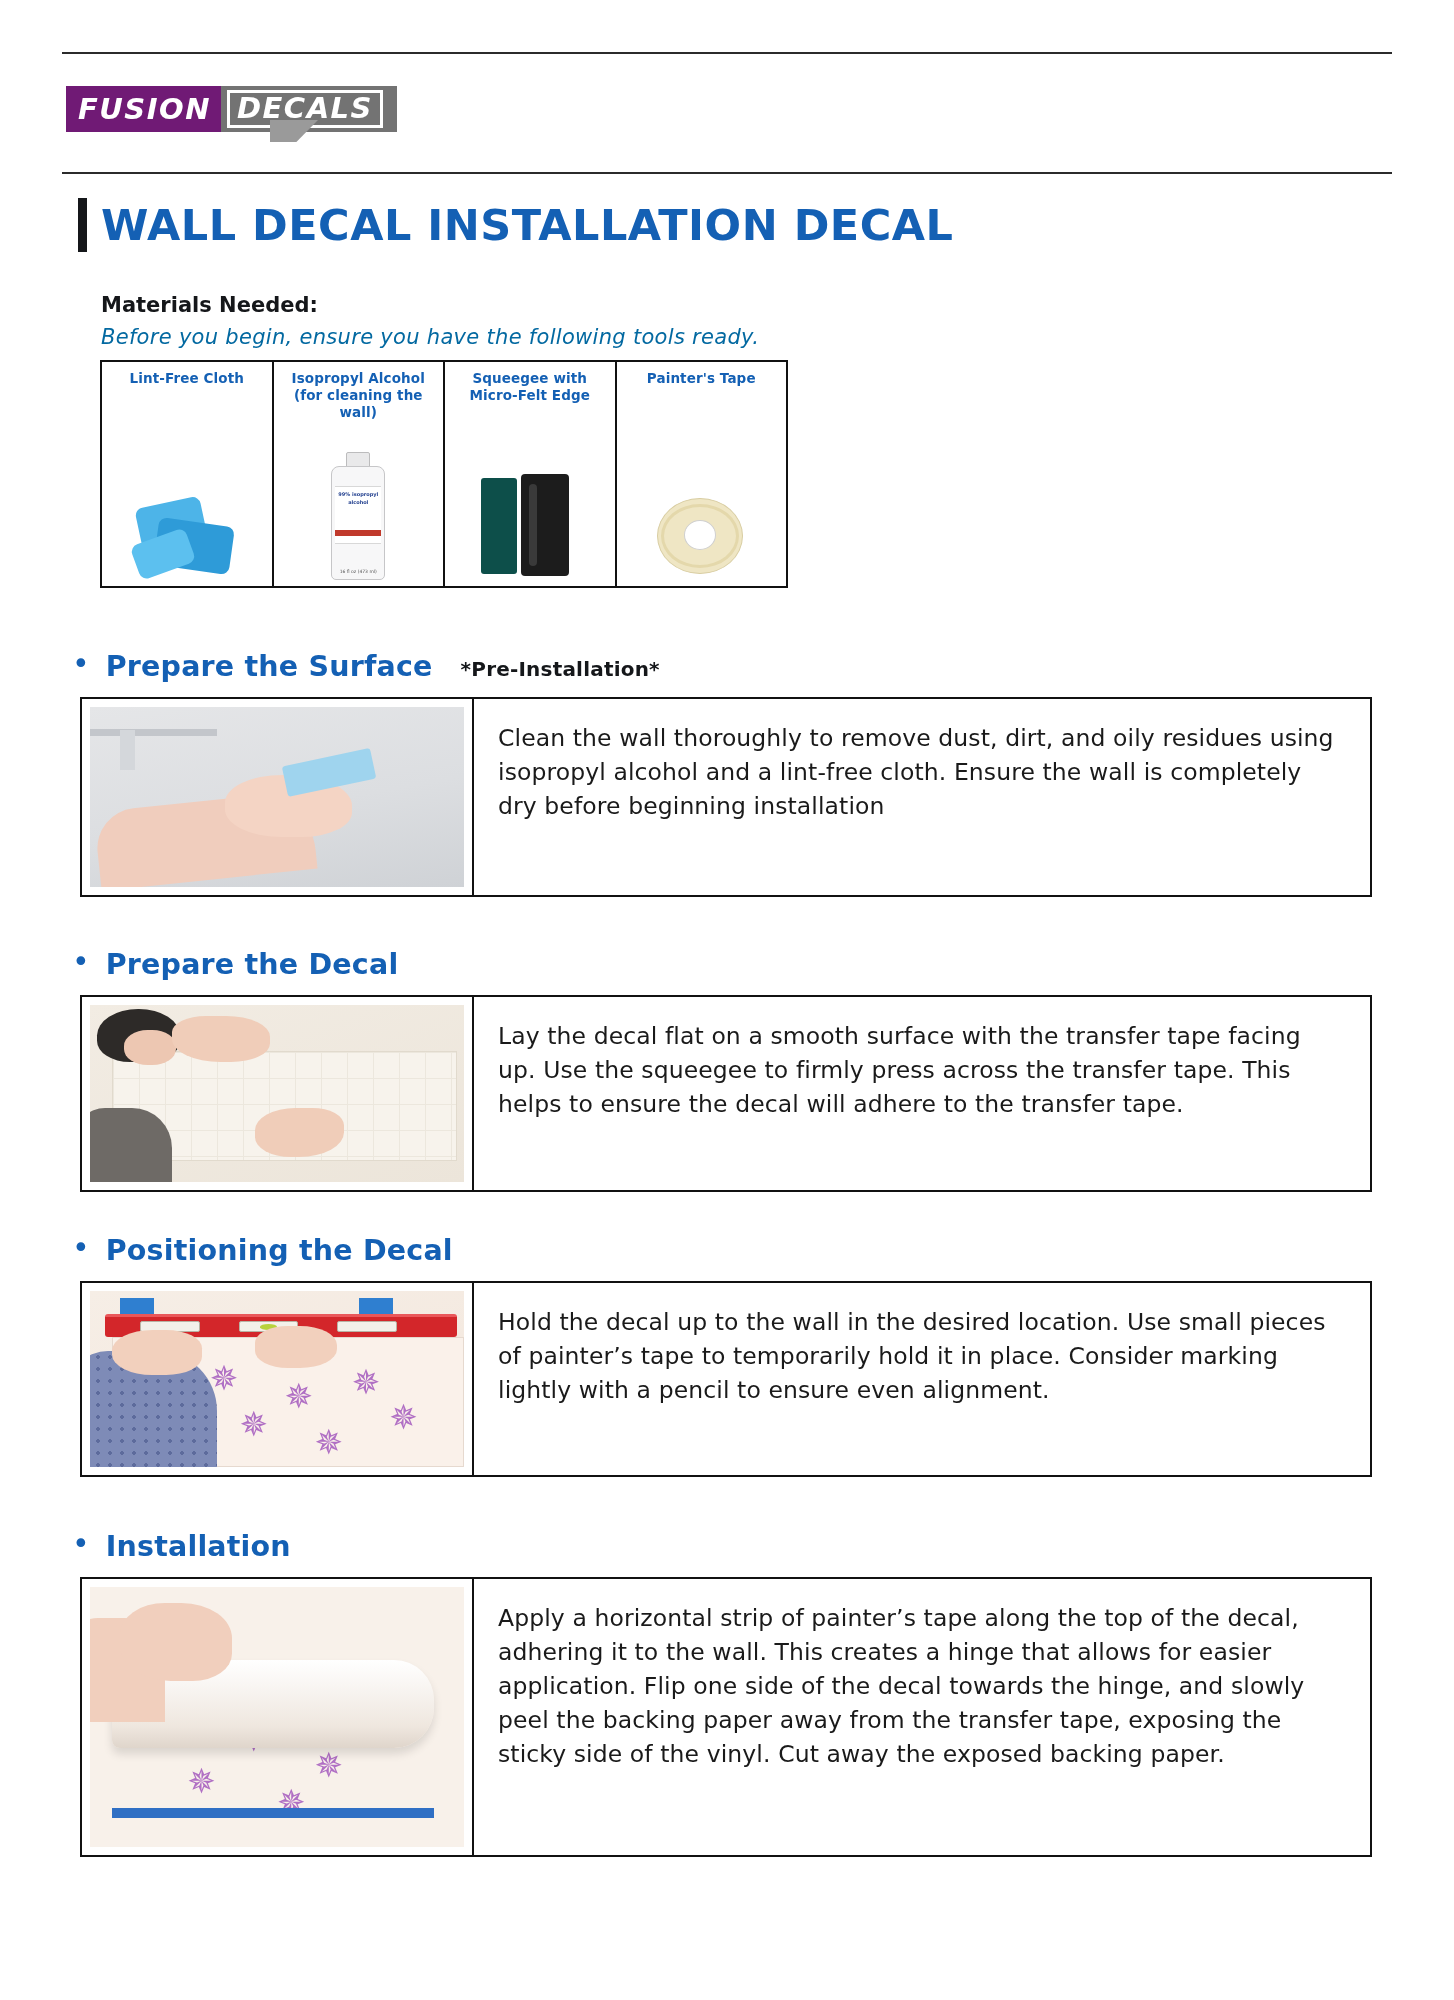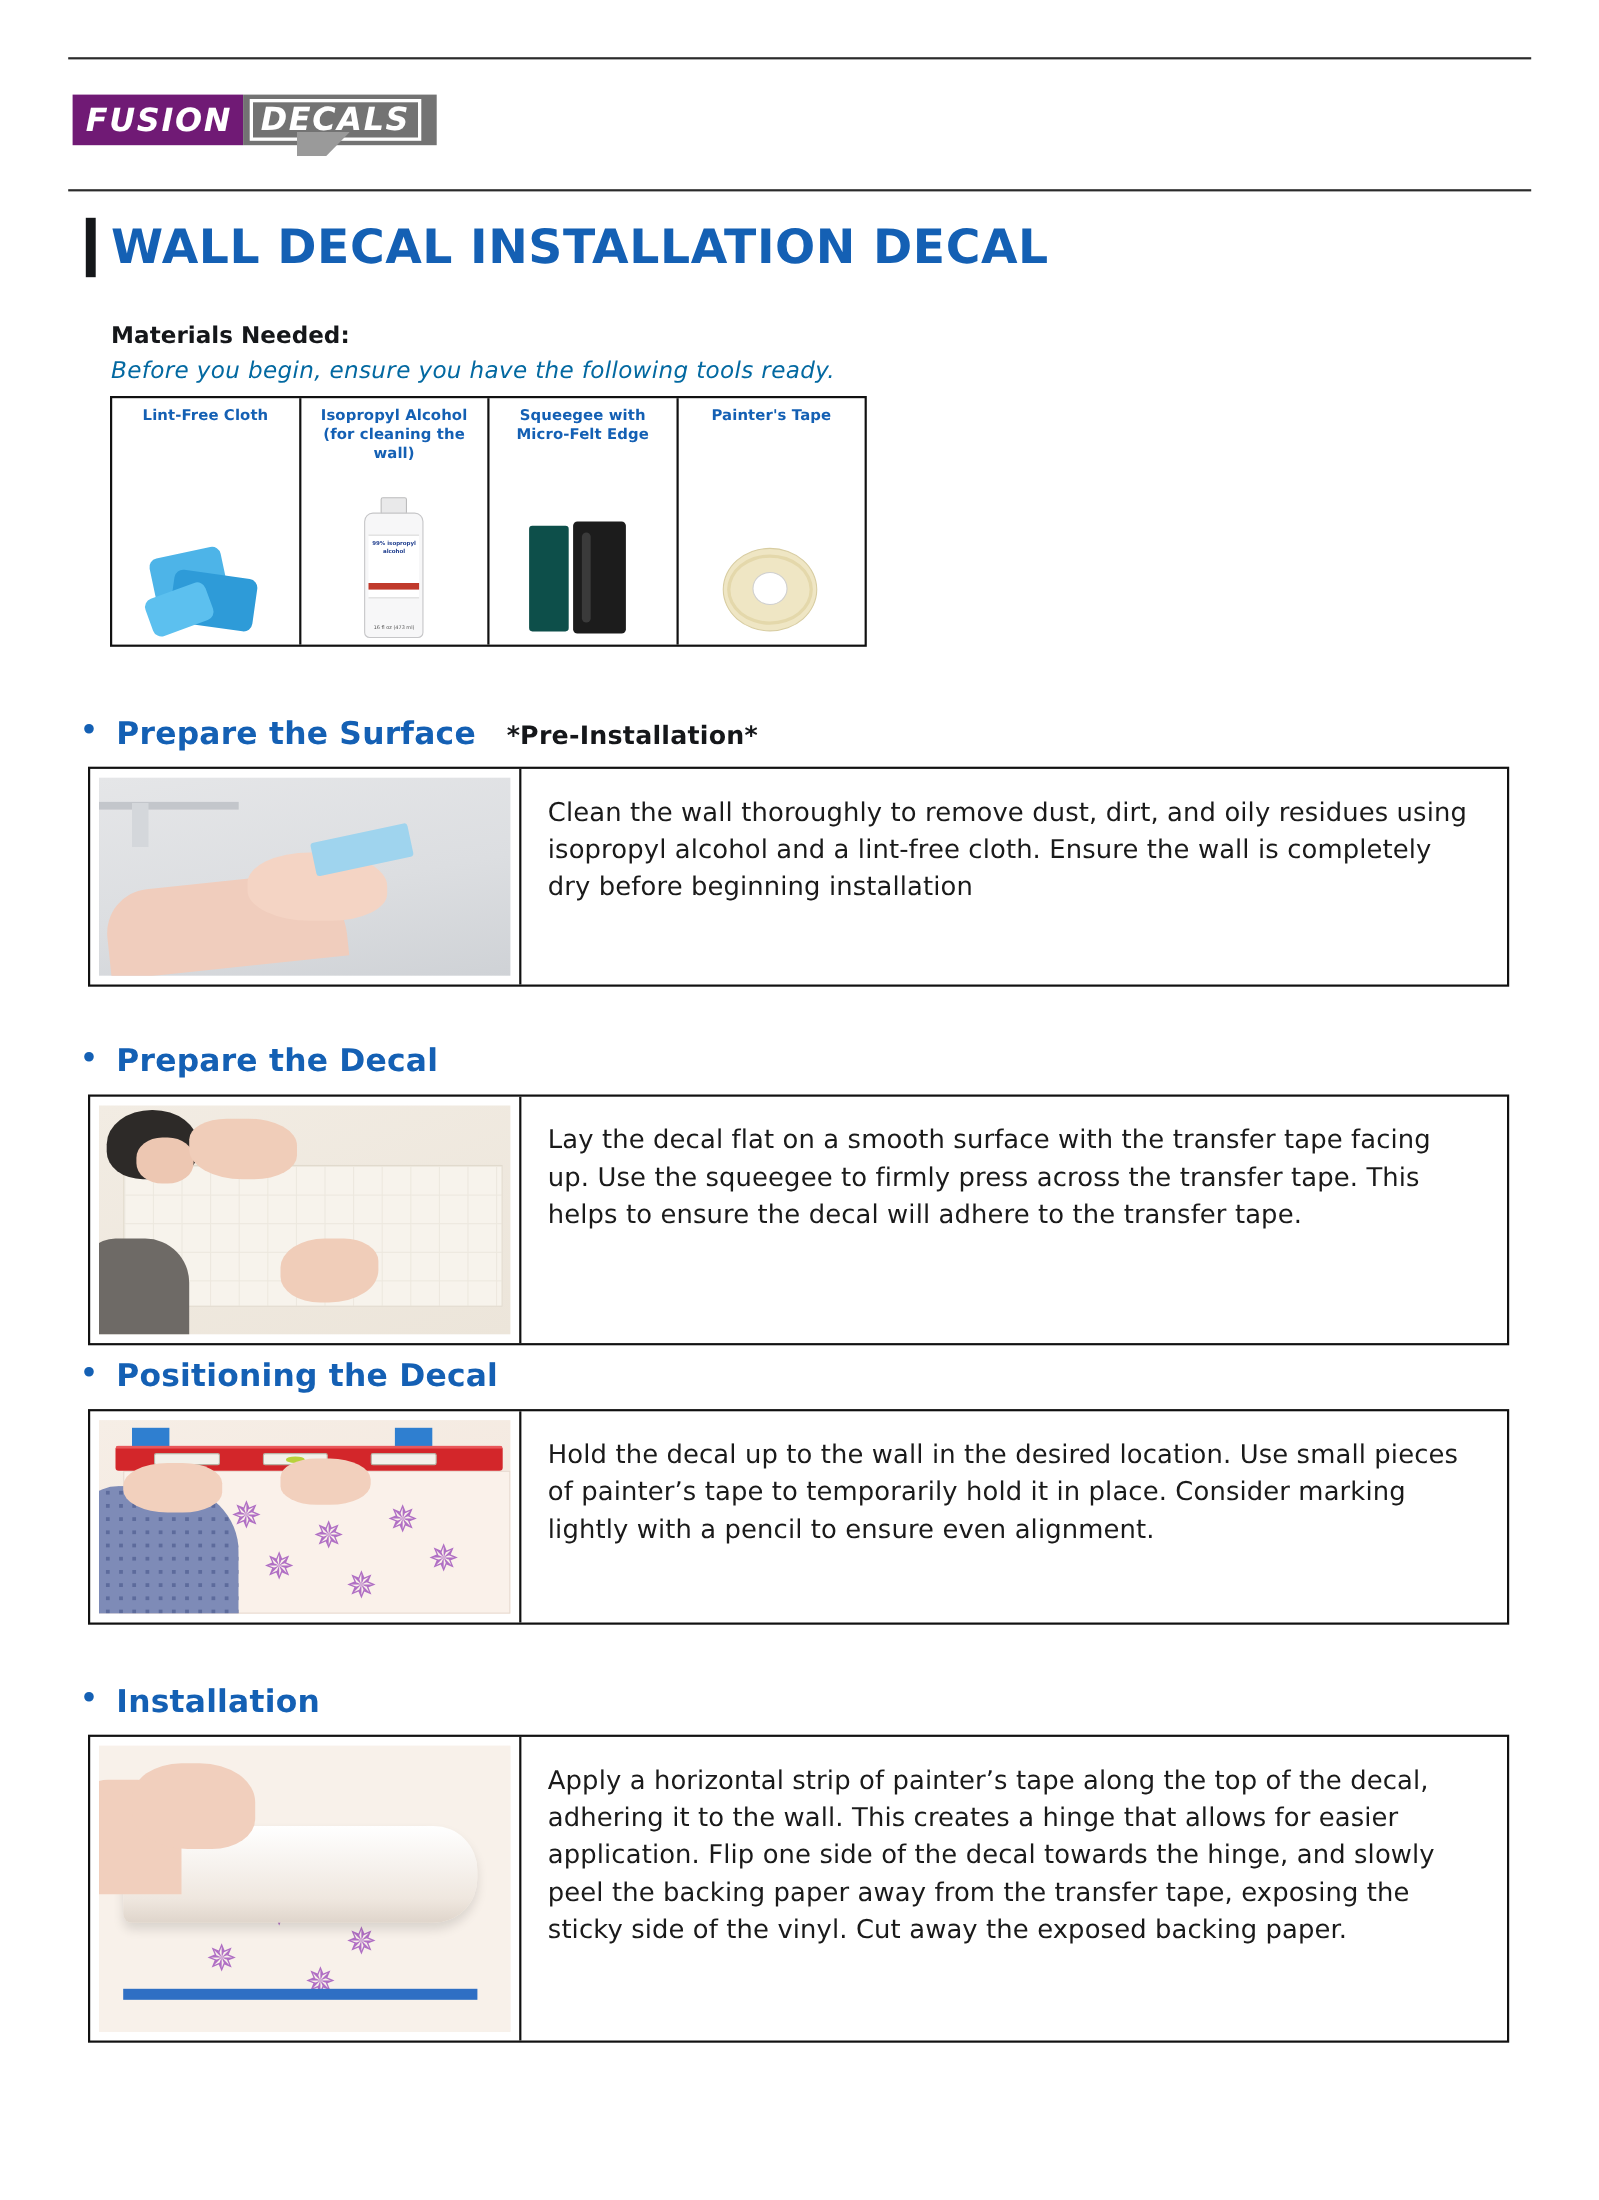--- a/index.html
+++ b/index.html
@@ -232,21 +232,21 @@
     transform: translateY(-2px);
   }
   .sec-title {
     font-weight: bold;
     font-size: 28.5px;
     color: #1460b4;
     letter-spacing: 0.2px;
   }
   .sec-note {
     font-weight: bold;
-    font-size: 23px;
+    font-size: 20px;
     color: #15171a;
     margin-left: 28px;
     letter-spacing: 0.2px;
   }
 
   .card {
     margin-left: 80px;
     width: 1292px;
     border: 2px solid #111111;
     display: flex;
@@ -473,21 +473,21 @@
       </div>
       <div class="card-text">Clean the wall thoroughly to remove dust, dirt, and oily residues using isopropyl alcohol and a lint-free cloth. Ensure the wall is completely dry before beginning installation</div>
     </div>
   </div>
 
   <div class="section" style="top:948px;">
     <div class="sec-head">
       <span class="bullet">•</span>
       <span class="sec-title">Prepare the Decal</span>
     </div>
-    <div class="card" style="margin-top:14px;height:228px;">
+    <div class="card" style="margin-top:14px;height:197px;">
       <div class="card-photo">
         <div class="photo-inner ph2">
           <div class="sheet">
               <div class="grid"></div>
             </div>
           <div class="head"></div>
             <div class="face"></div>
           <div class="handa"></div>
             <div class="handb"></div>
             <div class="shirt"></div>

